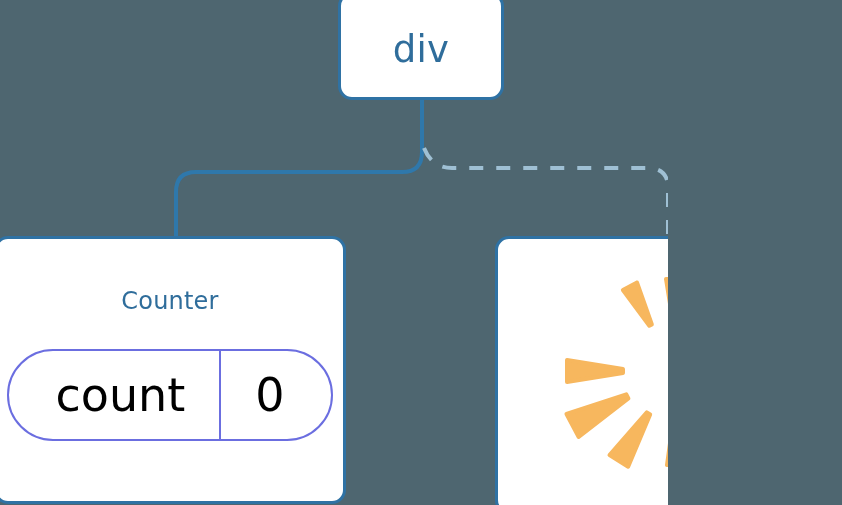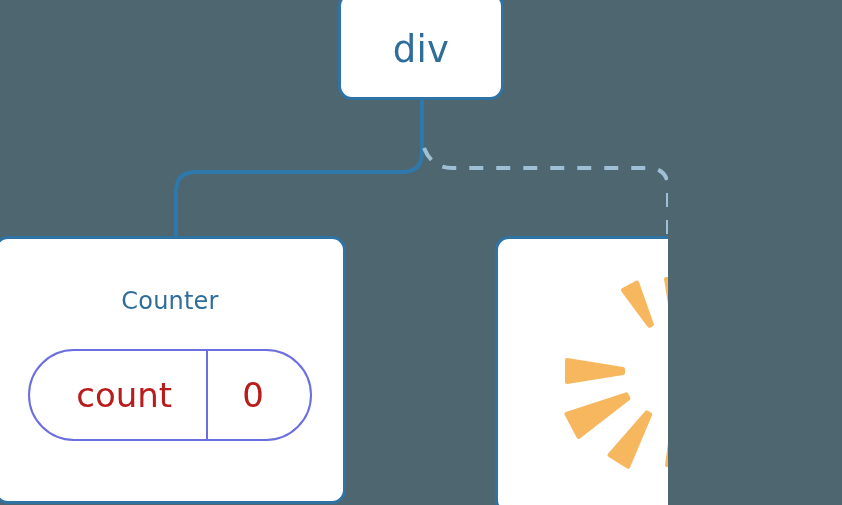--- a/index.html
+++ b/index.html
@@ -92,22 +92,22 @@
     min-width: 268px;
     box-sizing: border-box;
     overflow: hidden;
     background: #ffffff;
   }
   .pill-key,
   .pill-value {
     display: flex;
     align-items: center;
     justify-content: center;
-    color: #b91c1c;
-    font-size: 34px;
+    color: #000000;
+    font-size: 46px;
     line-height: 1;
   }
   .pill-key {
     flex: 0 0 auto;
     padding: 0 34px 0 46px;
   }
   .pill-value {
     flex: 0 0 auto;
     border-left: 2px solid #6b6ee0;
     padding: 0 46px 0 34px;

